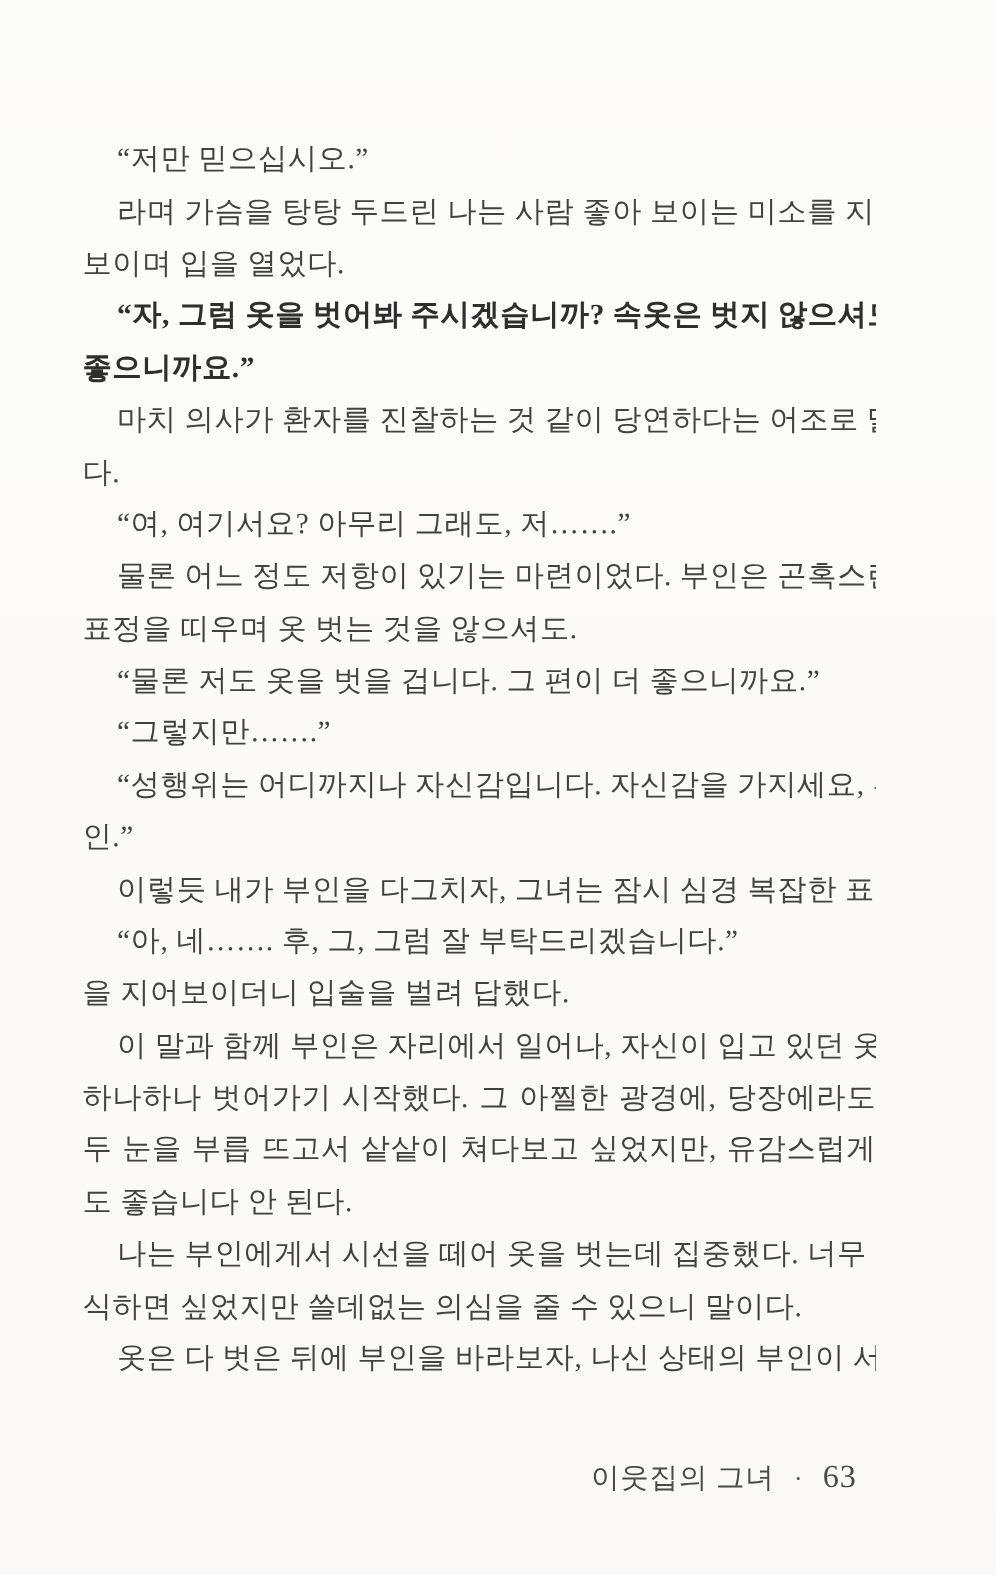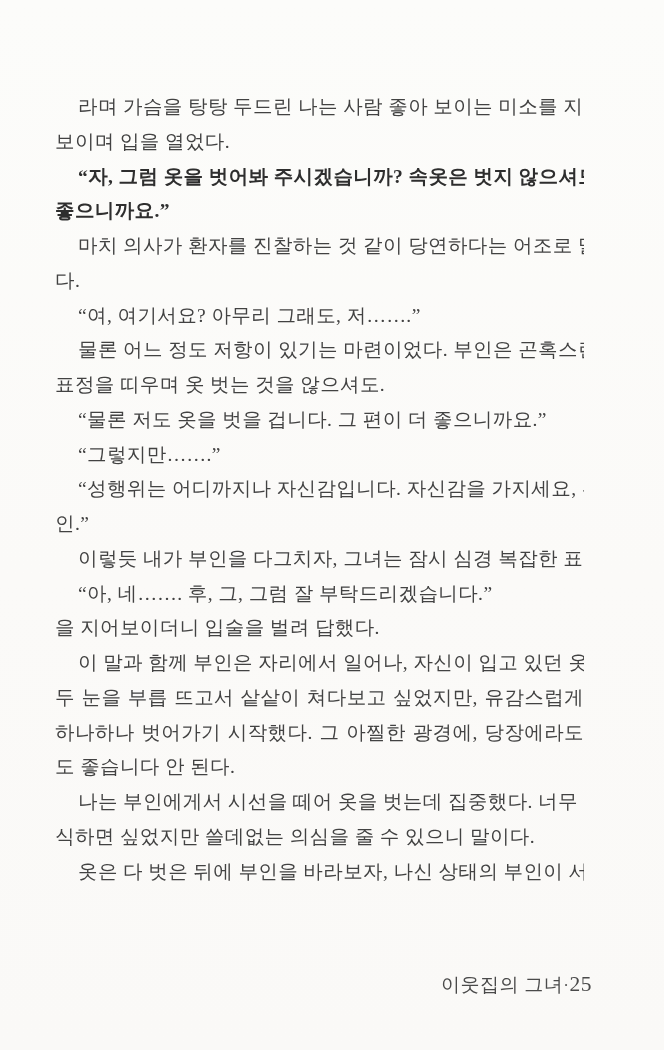--- a/index.html
+++ b/index.html
@@ -43,67 +43,69 @@
   .line.indent {
     padding-left: 23px;
   }
   .line.bold {
     font-weight: 700;
     color: #2e2e2e;
   }
   .footer {
     position: absolute;
     top: 972px;
-    right: 72px;
+    right: 93px;
     display: flex;
     align-items: baseline;
+    gap: 13px;
     color: #4a4a4a;
     letter-spacing: 0.5px;
   }
   .footer .running-title {
     font-size: 19px;
   }
   .footer .sep {
     font-size: 17px;
     color: #555;
   }
   .footer .page-num {
     font-size: 21.5px;
   }
 </style>
 </head>
 <body>
 
 <div class="page">
 
   <div class="text-block">
+      <div class="line indent">“저만 믿으십시오.”</div>
       <div class="line indent stretch">라며 가슴을 탕탕 두드린 나는 사람 좋아 보이는 미소를 지어</div>
       <div class="line">보이며 입을 열었다.</div>
       <div class="line indent bold stretch">“자, 그럼 옷을 벗어봐 주시겠습니까? 속옷은 벗지 않으셔도</div>
       <div class="line bold">좋으니까요.”</div>
       <div class="line indent stretch">마치 의사가 환자를 진찰하는 것 같이 당연하다는 어조로 말했</div>
       <div class="line">다.</div>
       <div class="line indent">“여, 여기서요? 아무리 그래도, 저…….”</div>
       <div class="line indent stretch">물론 어느 정도 저항이 있기는 마련이었다.  부인은 곤혹스런</div>
       <div class="line">표정을 띠우며 옷 벗는 것을 않으셔도.</div>
       <div class="line indent">“물론 저도 옷을 벗을 겁니다.  그 편이 더 좋으니까요.”</div>
       <div class="line indent">“그렇지만…….”</div>
       <div class="line indent stretch">“성행위는 어디까지나 자신감입니다.  자신감을 가지세요, 부</div>
       <div class="line">인.”</div>
       <div class="line indent stretch">이렇듯 내가 부인을 다그치자, 그녀는 잠시 심경 복잡한 표정</div>
       <div class="line indent">“아, 네……. 후, 그, 그럼 잘 부탁드리겠습니다.”</div>
       <div class="line">을 지어보이더니 입술을 벌려 답했다.</div>
       <div class="line indent stretch">이 말과 함께 부인은 자리에서 일어나, 자신이 입고 있던 옷을</div>
+      <div class="line stretch">하나하나 벗어가기 시작했다.  그 아찔한 광경에, 당장에라도</div>
       <div class="line stretch">두 눈을 부릅 뜨고서 샅샅이 쳐다보고 싶었지만, 유감스럽게</div>
-      <div class="line stretch">하나하나 벗어가기 시작했다.  그 아찔한 광경에, 당장에라도</div>
       <div class="line">도 좋습니다 안 된다.</div>
       <div class="line indent stretch">나는 부인에게서 시선을 떼어 옷을 벗는데 집중했다.  너무 의</div>
       <div class="line">식하면 싶었지만 쓸데없는 의심을 줄 수 있으니 말이다.</div>
       <div class="line indent stretch">옷은 다 벗은 뒤에 부인을 바라보자, 나신 상태의 부인이 서있</div>
     </div>
 
   <div class="footer">
     <span class="running-title">이웃집의 그녀</span>
     <span class="sep">·</span>
-    <span class="page-num">25</span>
+    <span class="page-num">63</span>
   </div>
 
 </div>
 
 </body></html>

